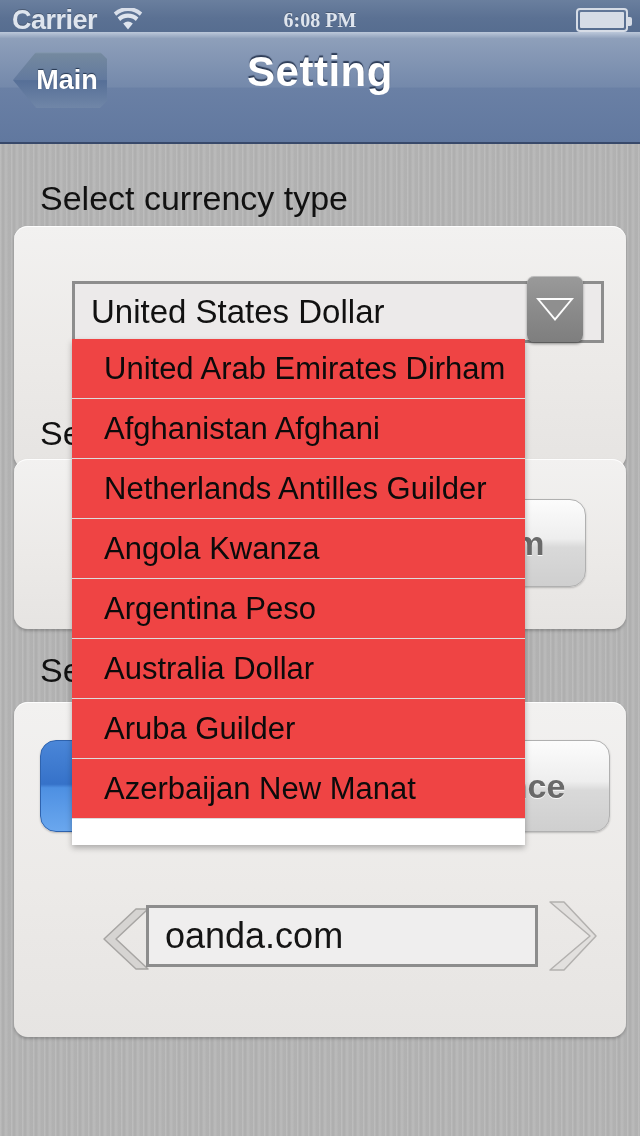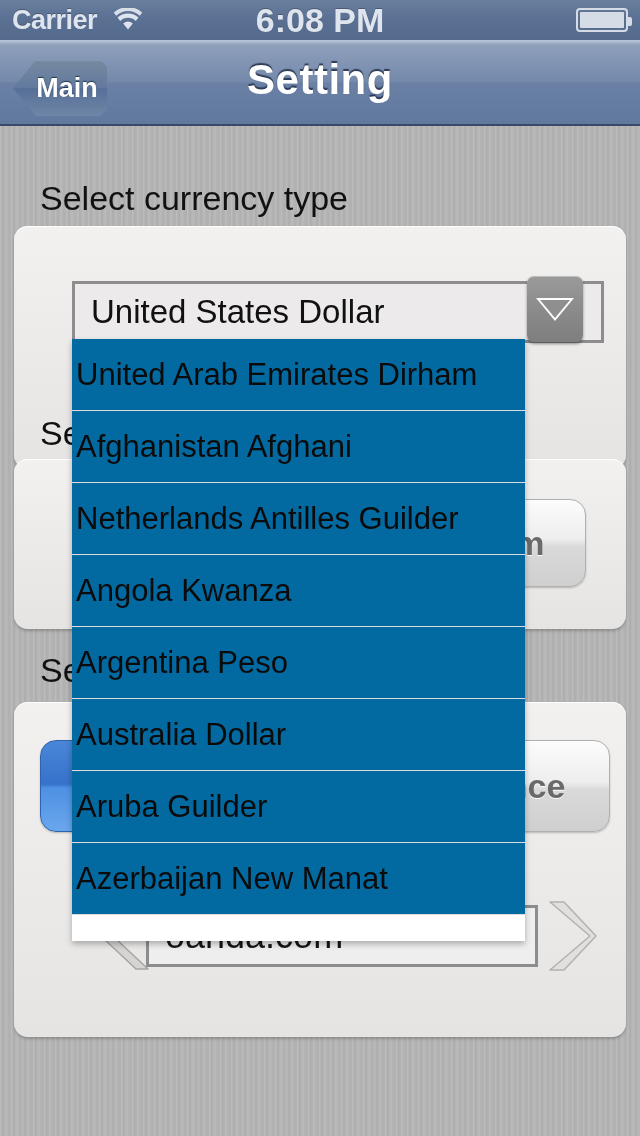--- a/index.html
+++ b/index.html
@@ -34,42 +34,43 @@
     display:flex; align-items:center;
     color:#dfe5ee;
     font-size:27px; font-weight:bold;
     padding:0 12px;
   }
   .sb-left { display:flex; align-items:center; gap:16px; }
   .sb-carrier { letter-spacing:-0.5px; text-shadow:0 -1px 0 rgba(0,0,0,0.25); }
   .sb-wifi { width:30px; height:24px; position:relative; display:block; }
   .sb-time {
     position:absolute; left:0; right:0; text-align:center;
-    font-size:34px; font-weight:bold; letter-spacing:0px;
+    font-size:20px; font-weight:bold; letter-spacing:0px;
     text-shadow:0 -1px 0 rgba(0,0,0,0.25);
     pointer-events:none;
+    font-family:Liberation Serif, serif;
   }
   .sb-right { margin-left:auto; display:flex; align-items:center; }
   .sb-batt {
     width:52px; height:24px;
     border:2.5px solid #d6dce6; border-radius:4px;
     position:relative; background:transparent;
   }
   .sb-batt::after {
     content:""; position:absolute; right:-6px; top:7px;
     width:4px; height:9px; background:#d6dce6; border-radius:0 2px 2px 0;
   }
   .sb-batt i {
     position:absolute; left:2px; top:2px; bottom:2px; right:2px;
     background:#d6dce6; border-radius:1px; display:block;
   }
 
   
   .navbar {
-    position:absolute; top:40px; left:0; width:640px; height:86px;
+    position:absolute; top:32px; left:0; width:640px; height:112px;
     background:linear-gradient(180deg,#bcc8da 0%,#8e9fba 6%,#7489ab 50%,#6a80a5 51%,#61789f 100%);
     border-bottom:2px solid #38496a;
   }
   .nav-title {
     position:absolute; left:0; right:0; top:16px;
     text-align:center;
     font-size:42px; font-weight:bold; color:#fff;
     text-shadow:0 -2px 1px rgba(30,45,70,0.85);
     letter-spacing:0.5px;
   }
@@ -179,26 +180,26 @@
 
   
   .dropdown {
     position:absolute;
     left:72px; top:345px; width:453px;
     background:#ffffff;
     box-shadow:0 3px 6px rgba(0,0,0,0.28);
     z-index:50;
   }
   .dd-item {
-    height:72px;
+    height:60px;
     display:flex; align-items:center;
-    padding-left:4px;
+    padding-left:32px;
     font-size:31px; color:#0b0b0b;
     border-bottom:1px solid #dcdcdc;
-    background:#0369a1;
+    background:#ef4444;
     white-space:nowrap;
   }
   .dd-item:last-child { border-bottom:1px solid #dcdcdc; }
   .dd-tail { height:26px; background:#fff; }
 </style>
 </head>
 <body>
 
 <div id="screen">
 

